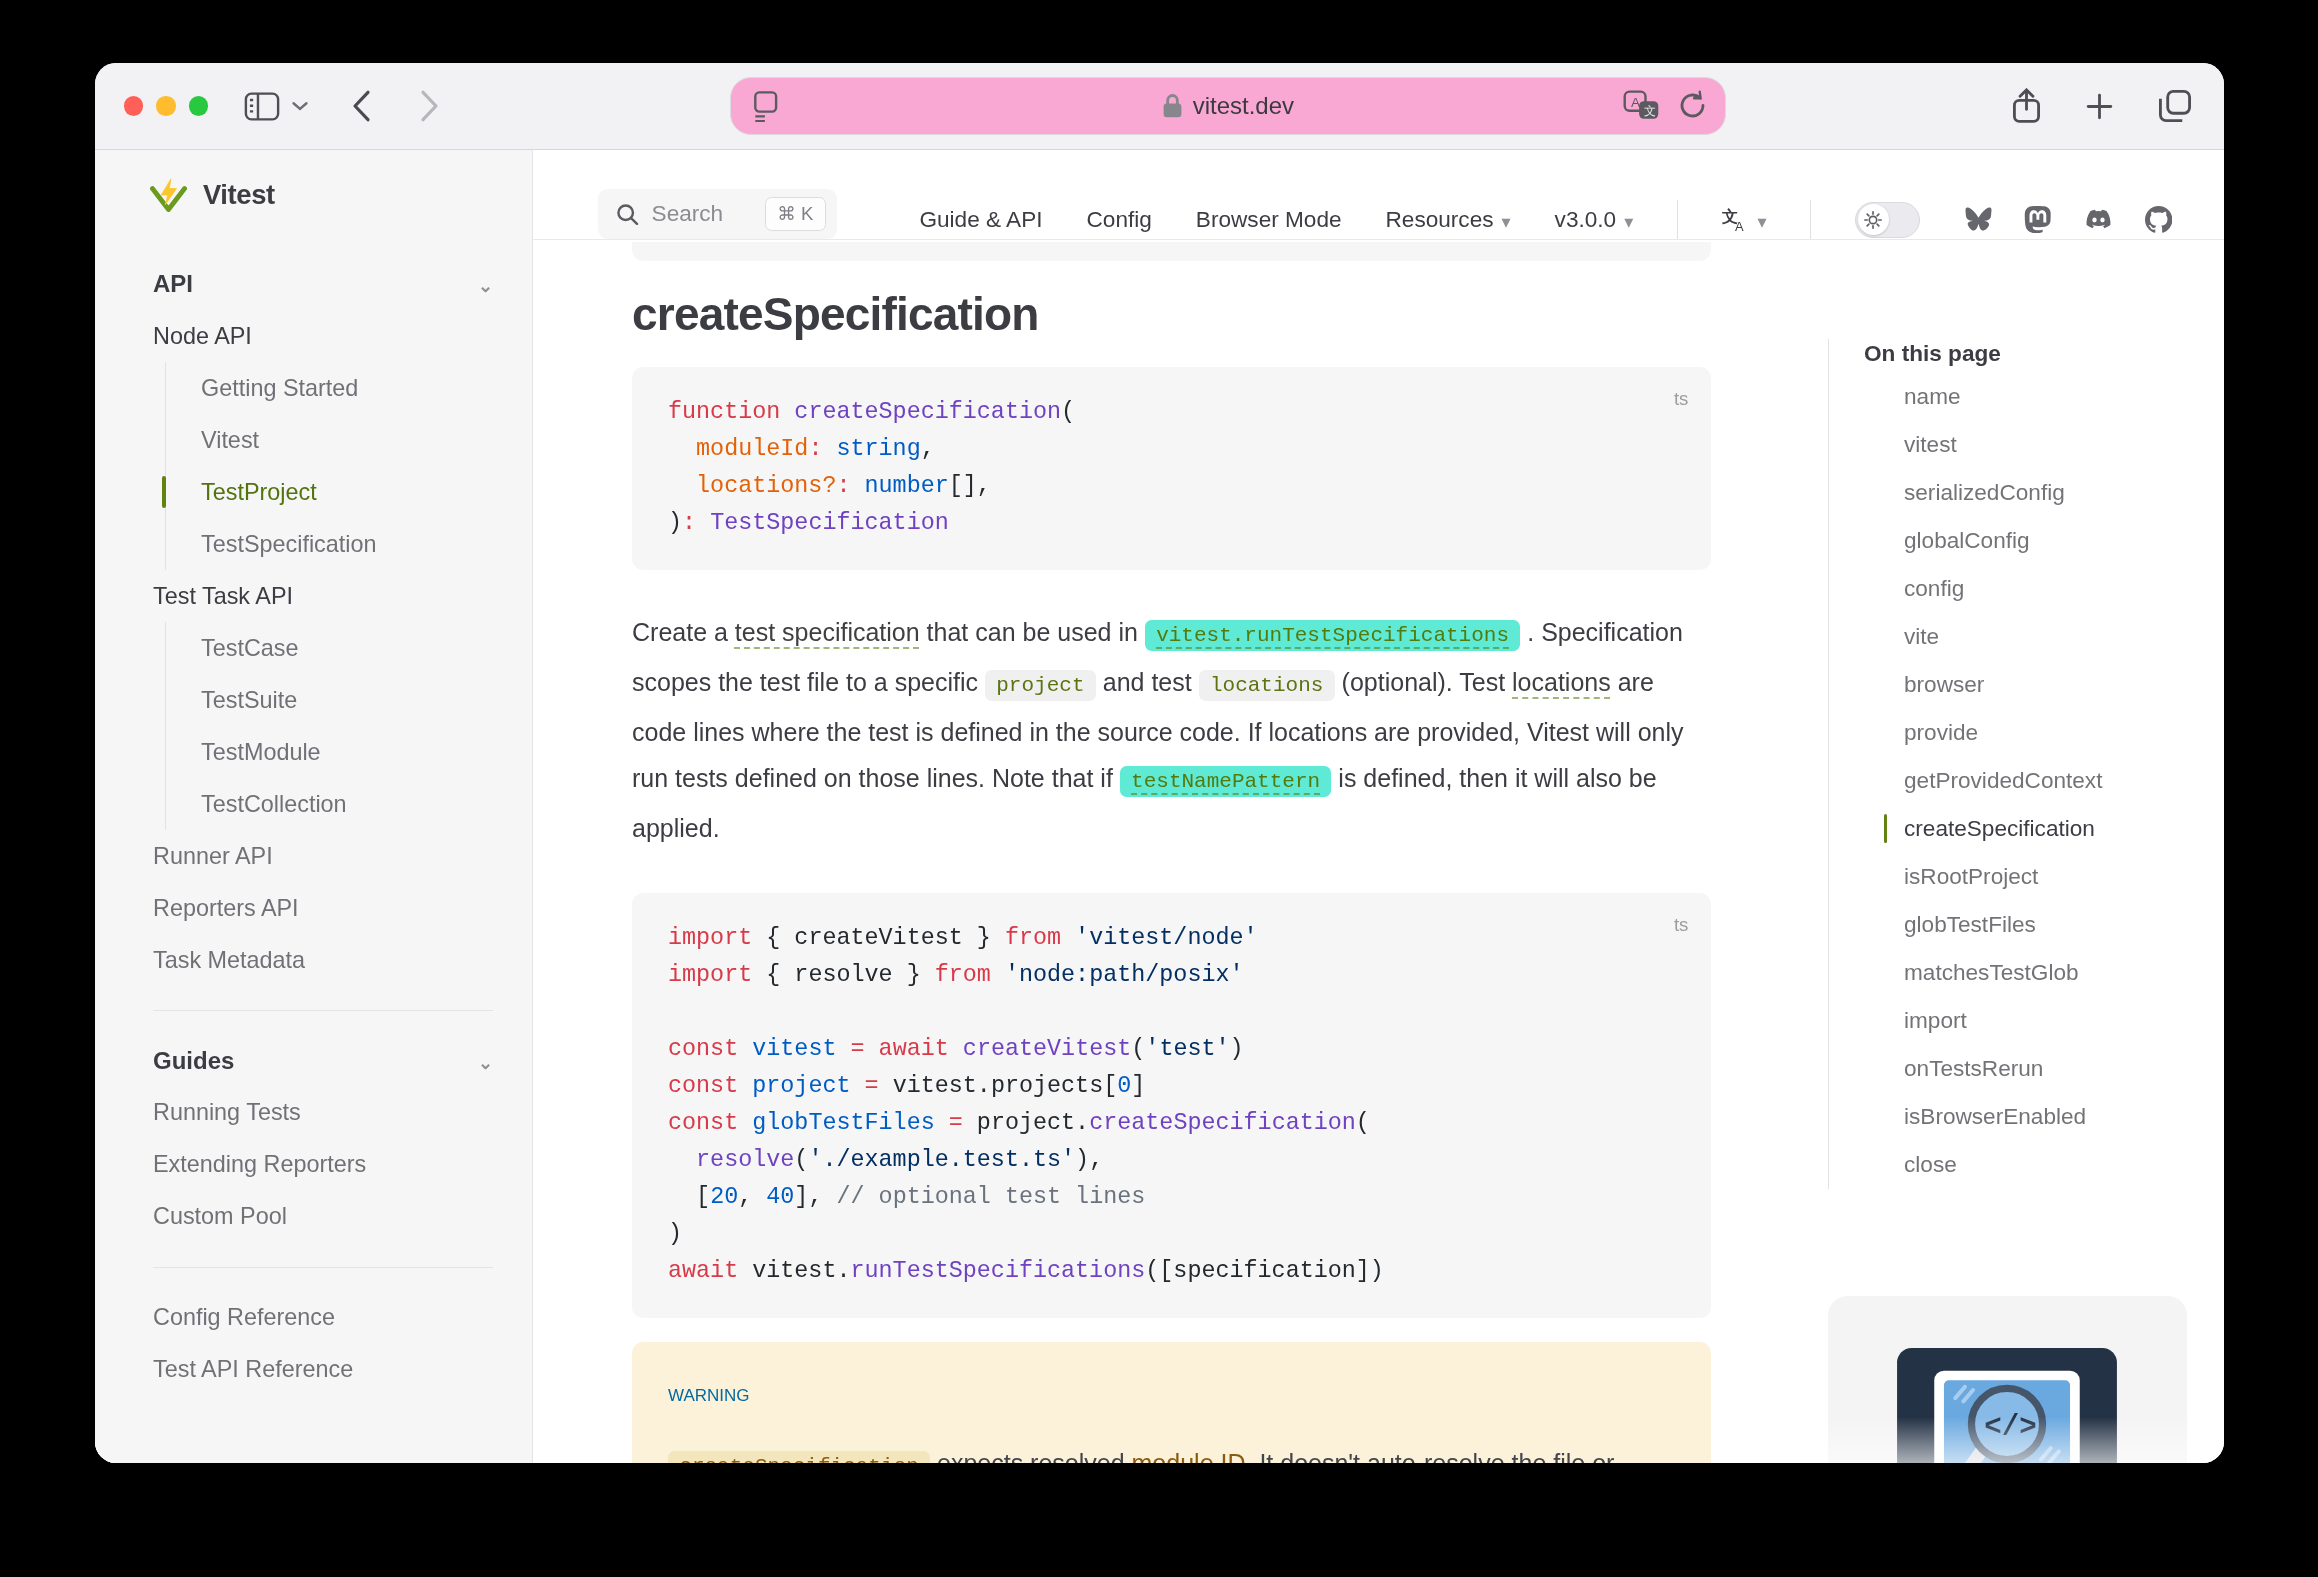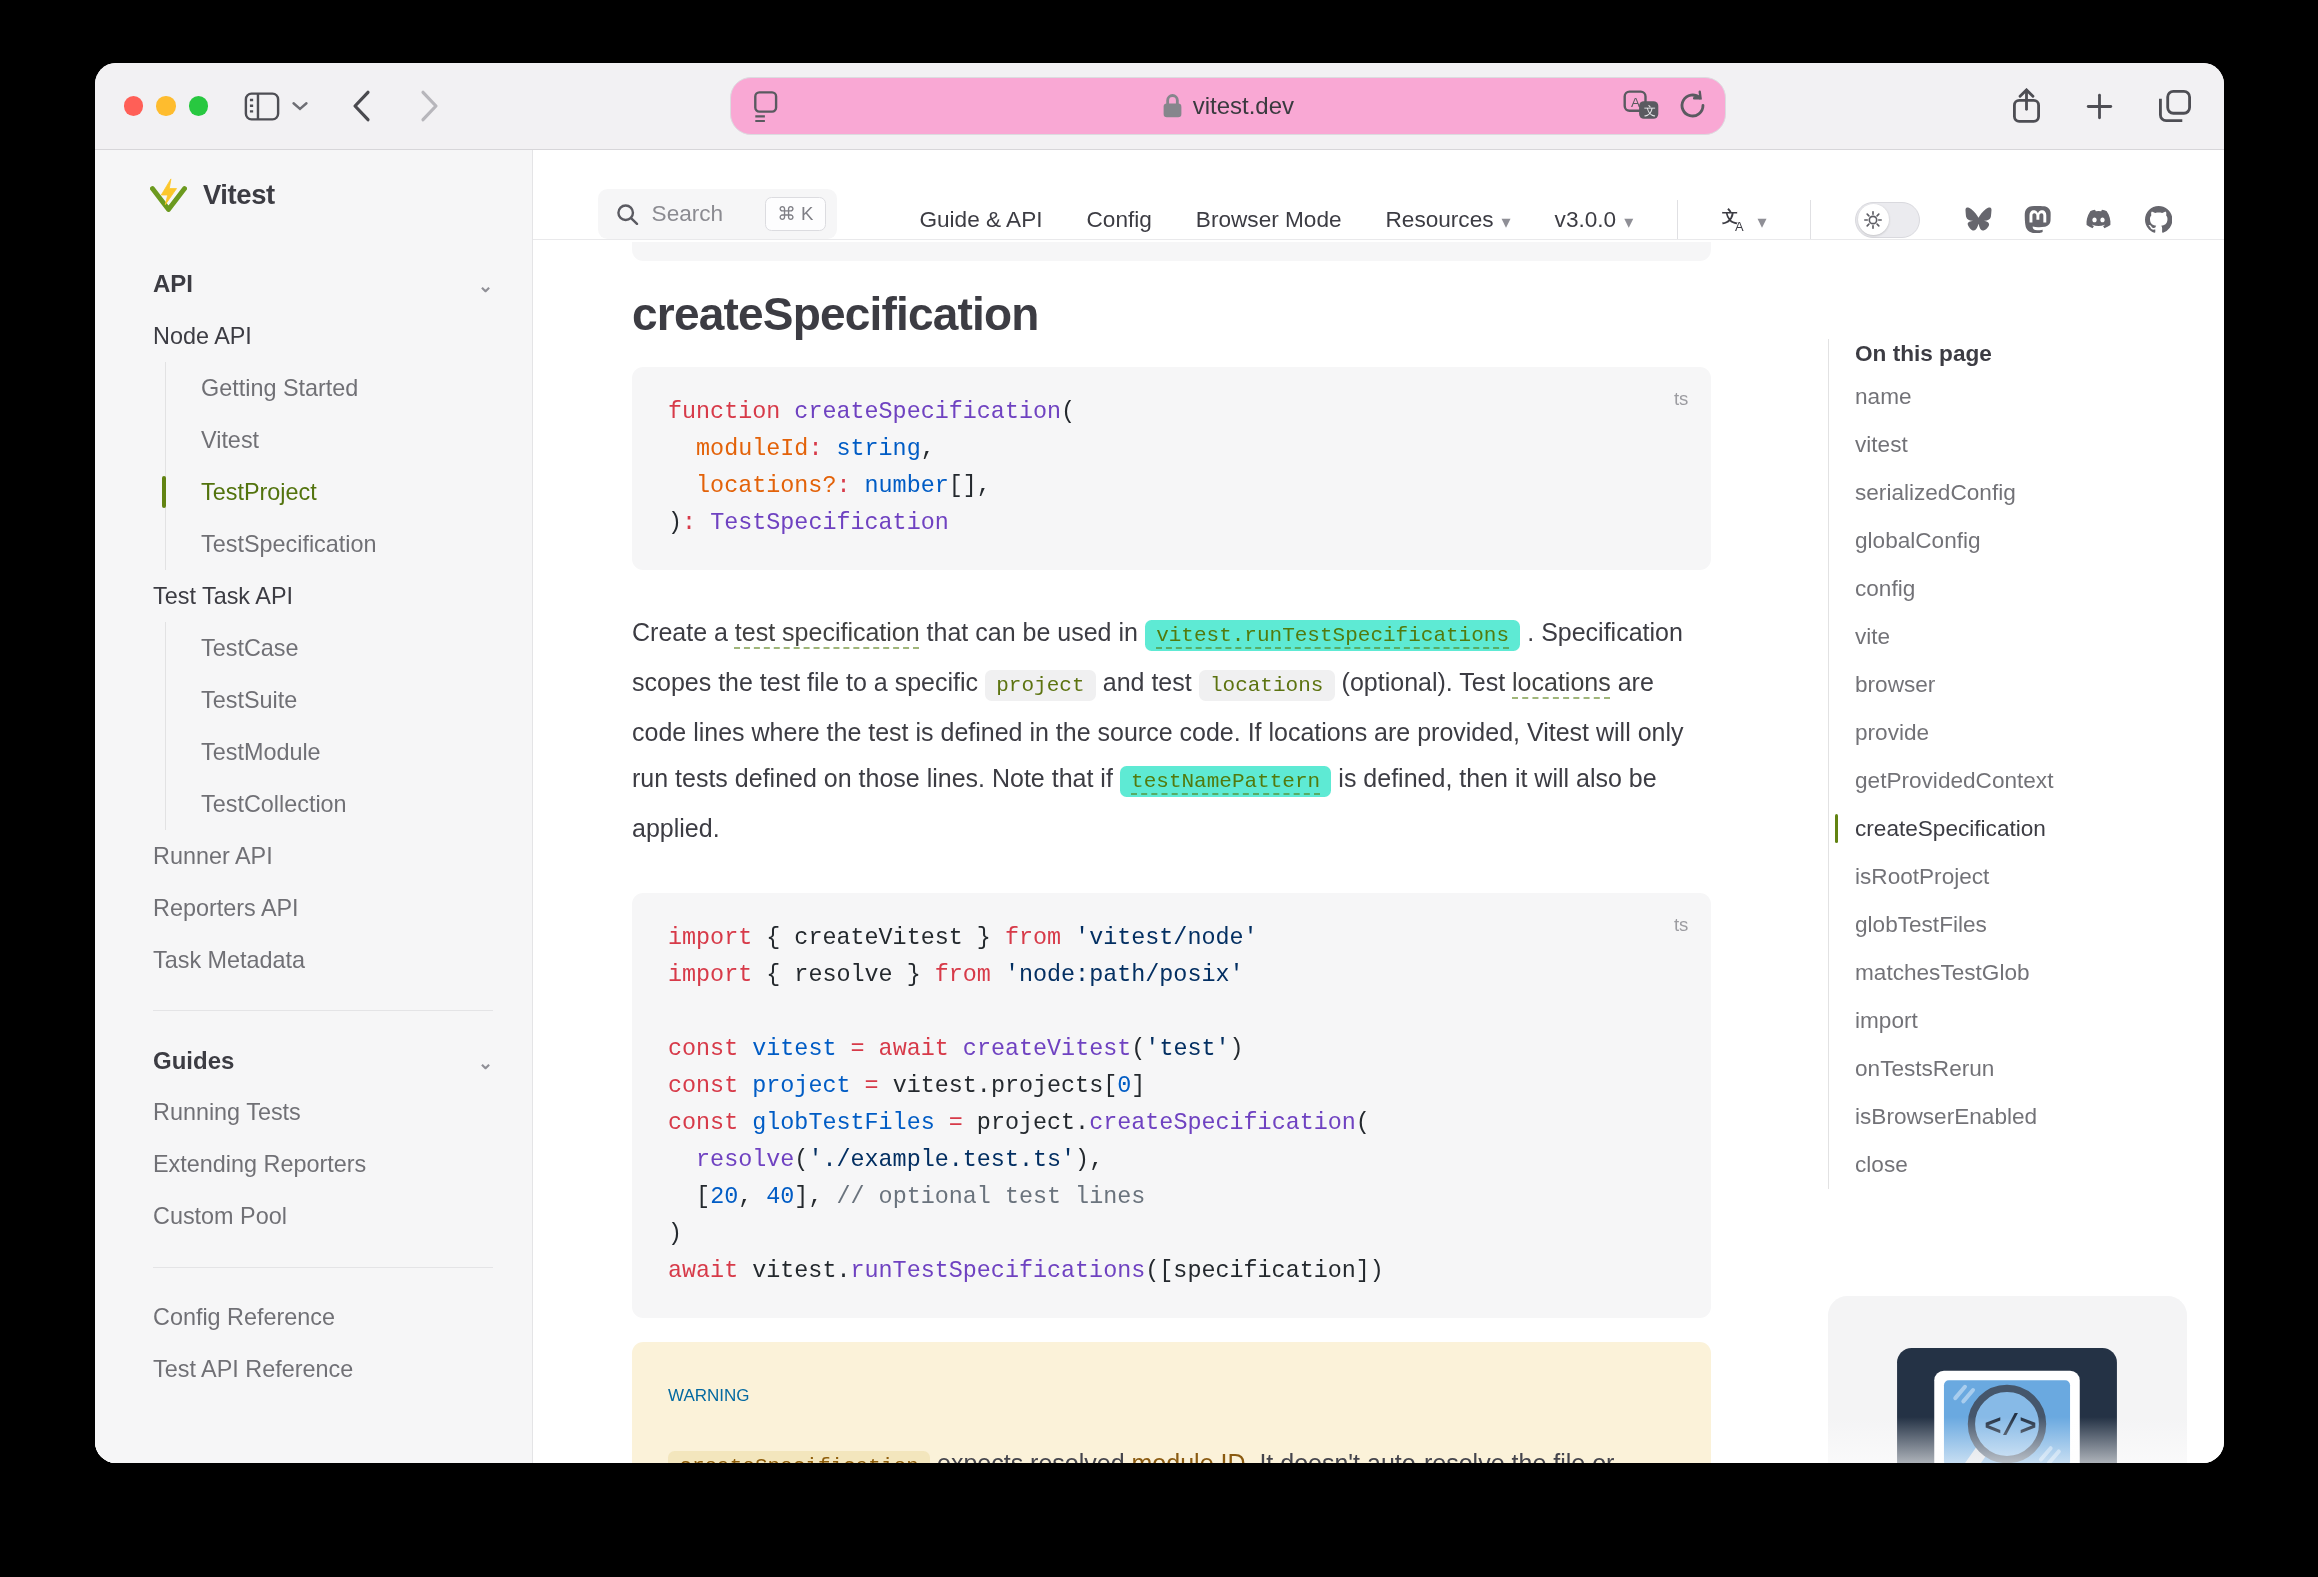--- a/index.html
+++ b/index.html
@@ -58,24 +58,24 @@
   .icode { font-family:"Liberation Mono","DejaVu Sans Mono",monospace; font-size:21px; background:#f0f0f1; border-radius:6.5px; padding:4px 11.3px; color:#5c7310; }
   .icode.lnk { color:#527a0d; background:#5eead4; }
   .cb2 { margin-top:42px; }
   .warning { margin-top:24px; background:#fbf2d9; border-radius:11.3px; padding:31px 36px 48px; font-size:25px; line-height:46px; color:#44444c; }
   .warning .wtitle { font-weight:400; font-size:17px; color:#0369a1; margin-bottom:21px; }
   .warning .icode { background:#f3e6bd; color:#8f5e0b; }
   .warning .lnk { color:#8a5a10; font-weight:500; text-decoration:underline dashed rgba(138,90,16,.55); text-underline-offset:6.5px; text-decoration-thickness:1.6px; cursor:pointer; }
 
   
   .aside { position:absolute; left:1733px; top:189px; width:359px; }
-  .outline { border-left:1.6px solid #e2e2e3; padding-left:26px; }
+  .outline { border-left:1.6px solid #e2e2e3; padding-left:35px; }
   .outline-title { font-size:22.6px; font-weight:600; color:#3c3c43; height:29px; display:flex; align-items:center; }
   .outline ul { list-style:none; margin-top:4.8px; }
-  .outline li { height:48px; display:flex; align-items:center; font-size:22.6px; color:rgba(60,60,67,.72); position:relative; cursor:pointer; }
+  .outline li { height:48px; display:flex; align-items:center; font-size:22.6px; color:rgba(60,60,67,.72); position:relative; cursor:pointer;margin-left:40px; }
   .outline li.active { color:#3c3c43; }
   .outline li.active::before { content:''; position:absolute; left:-20px; top:9.7px; width:3.2px; height:29px; background:#628312; border-radius:1.6px; }
   .ad { position:absolute; left:1733px; top:1146px; width:359px; height:339px; background:#f4f4f5; border-radius:19.4px; overflow:hidden; }
   .ad-fade { position:absolute; left:0; top:121px; right:0; height:73px; background:linear-gradient(rgba(254,254,254,0), #fdfdfd); z-index:2; }
   .ad svg { position:absolute; left:69px; top:52px; }
   svg { display:block; }
 </style>
 </head>
 <body>
 

